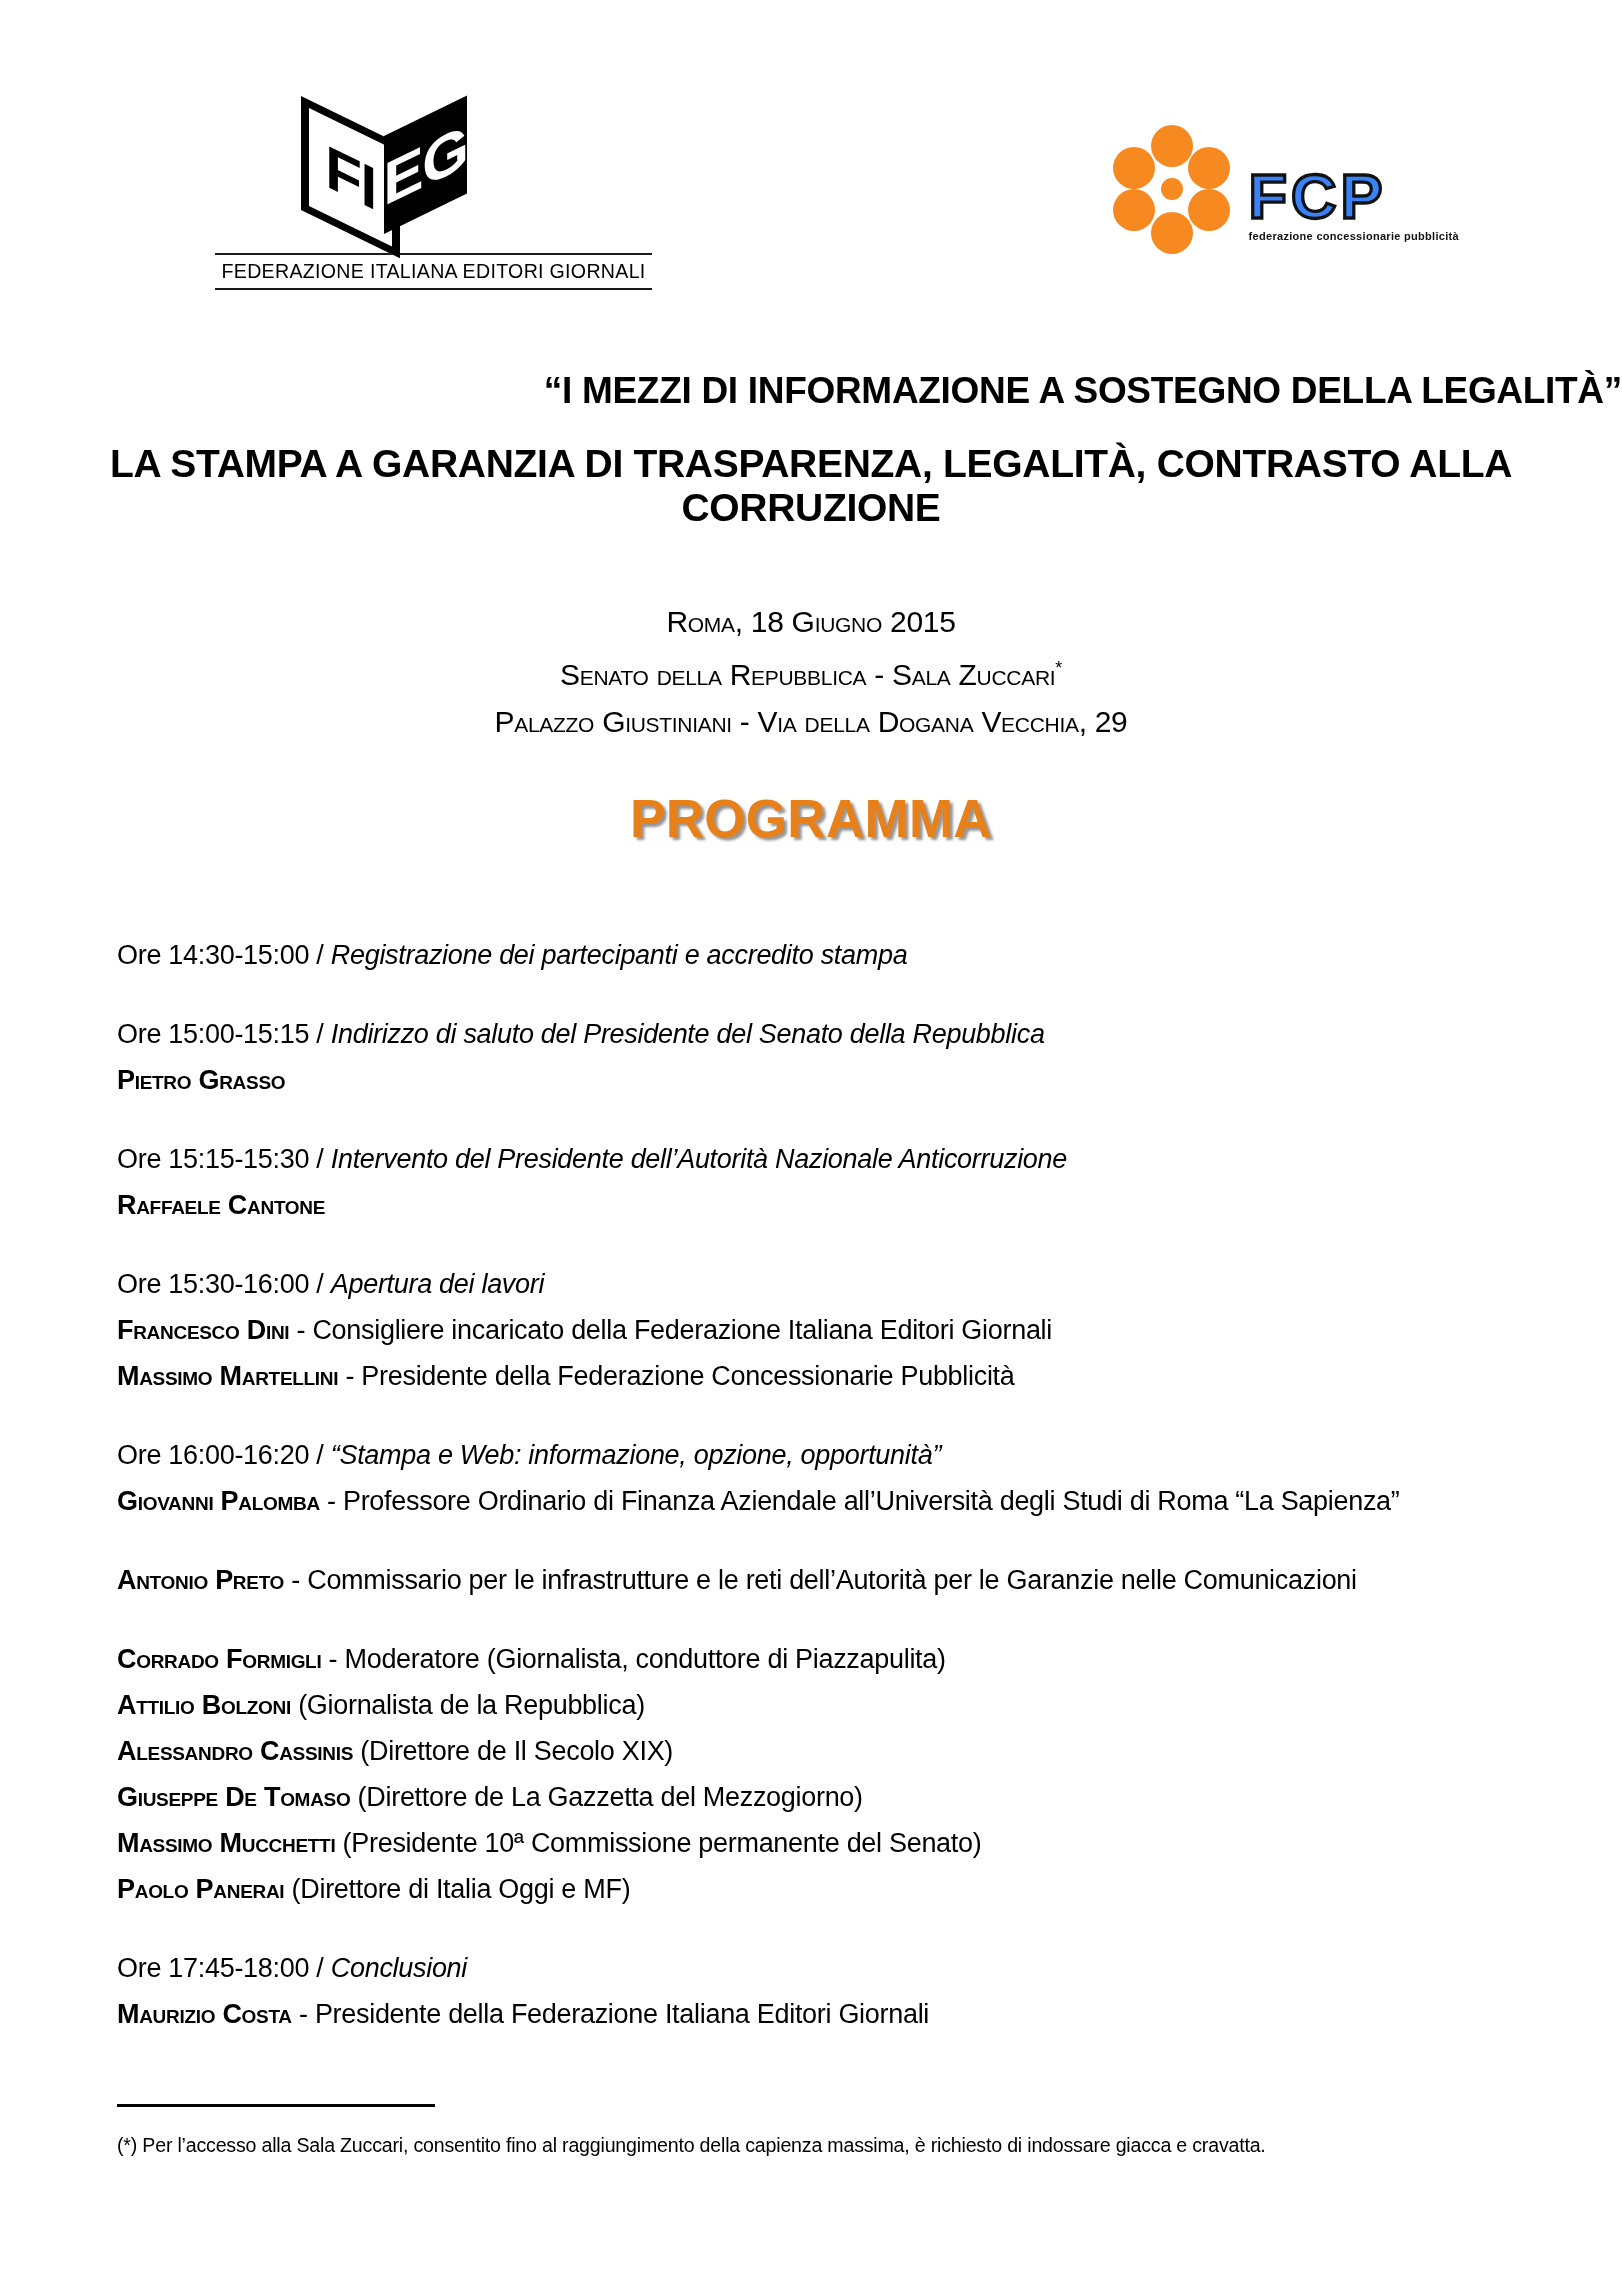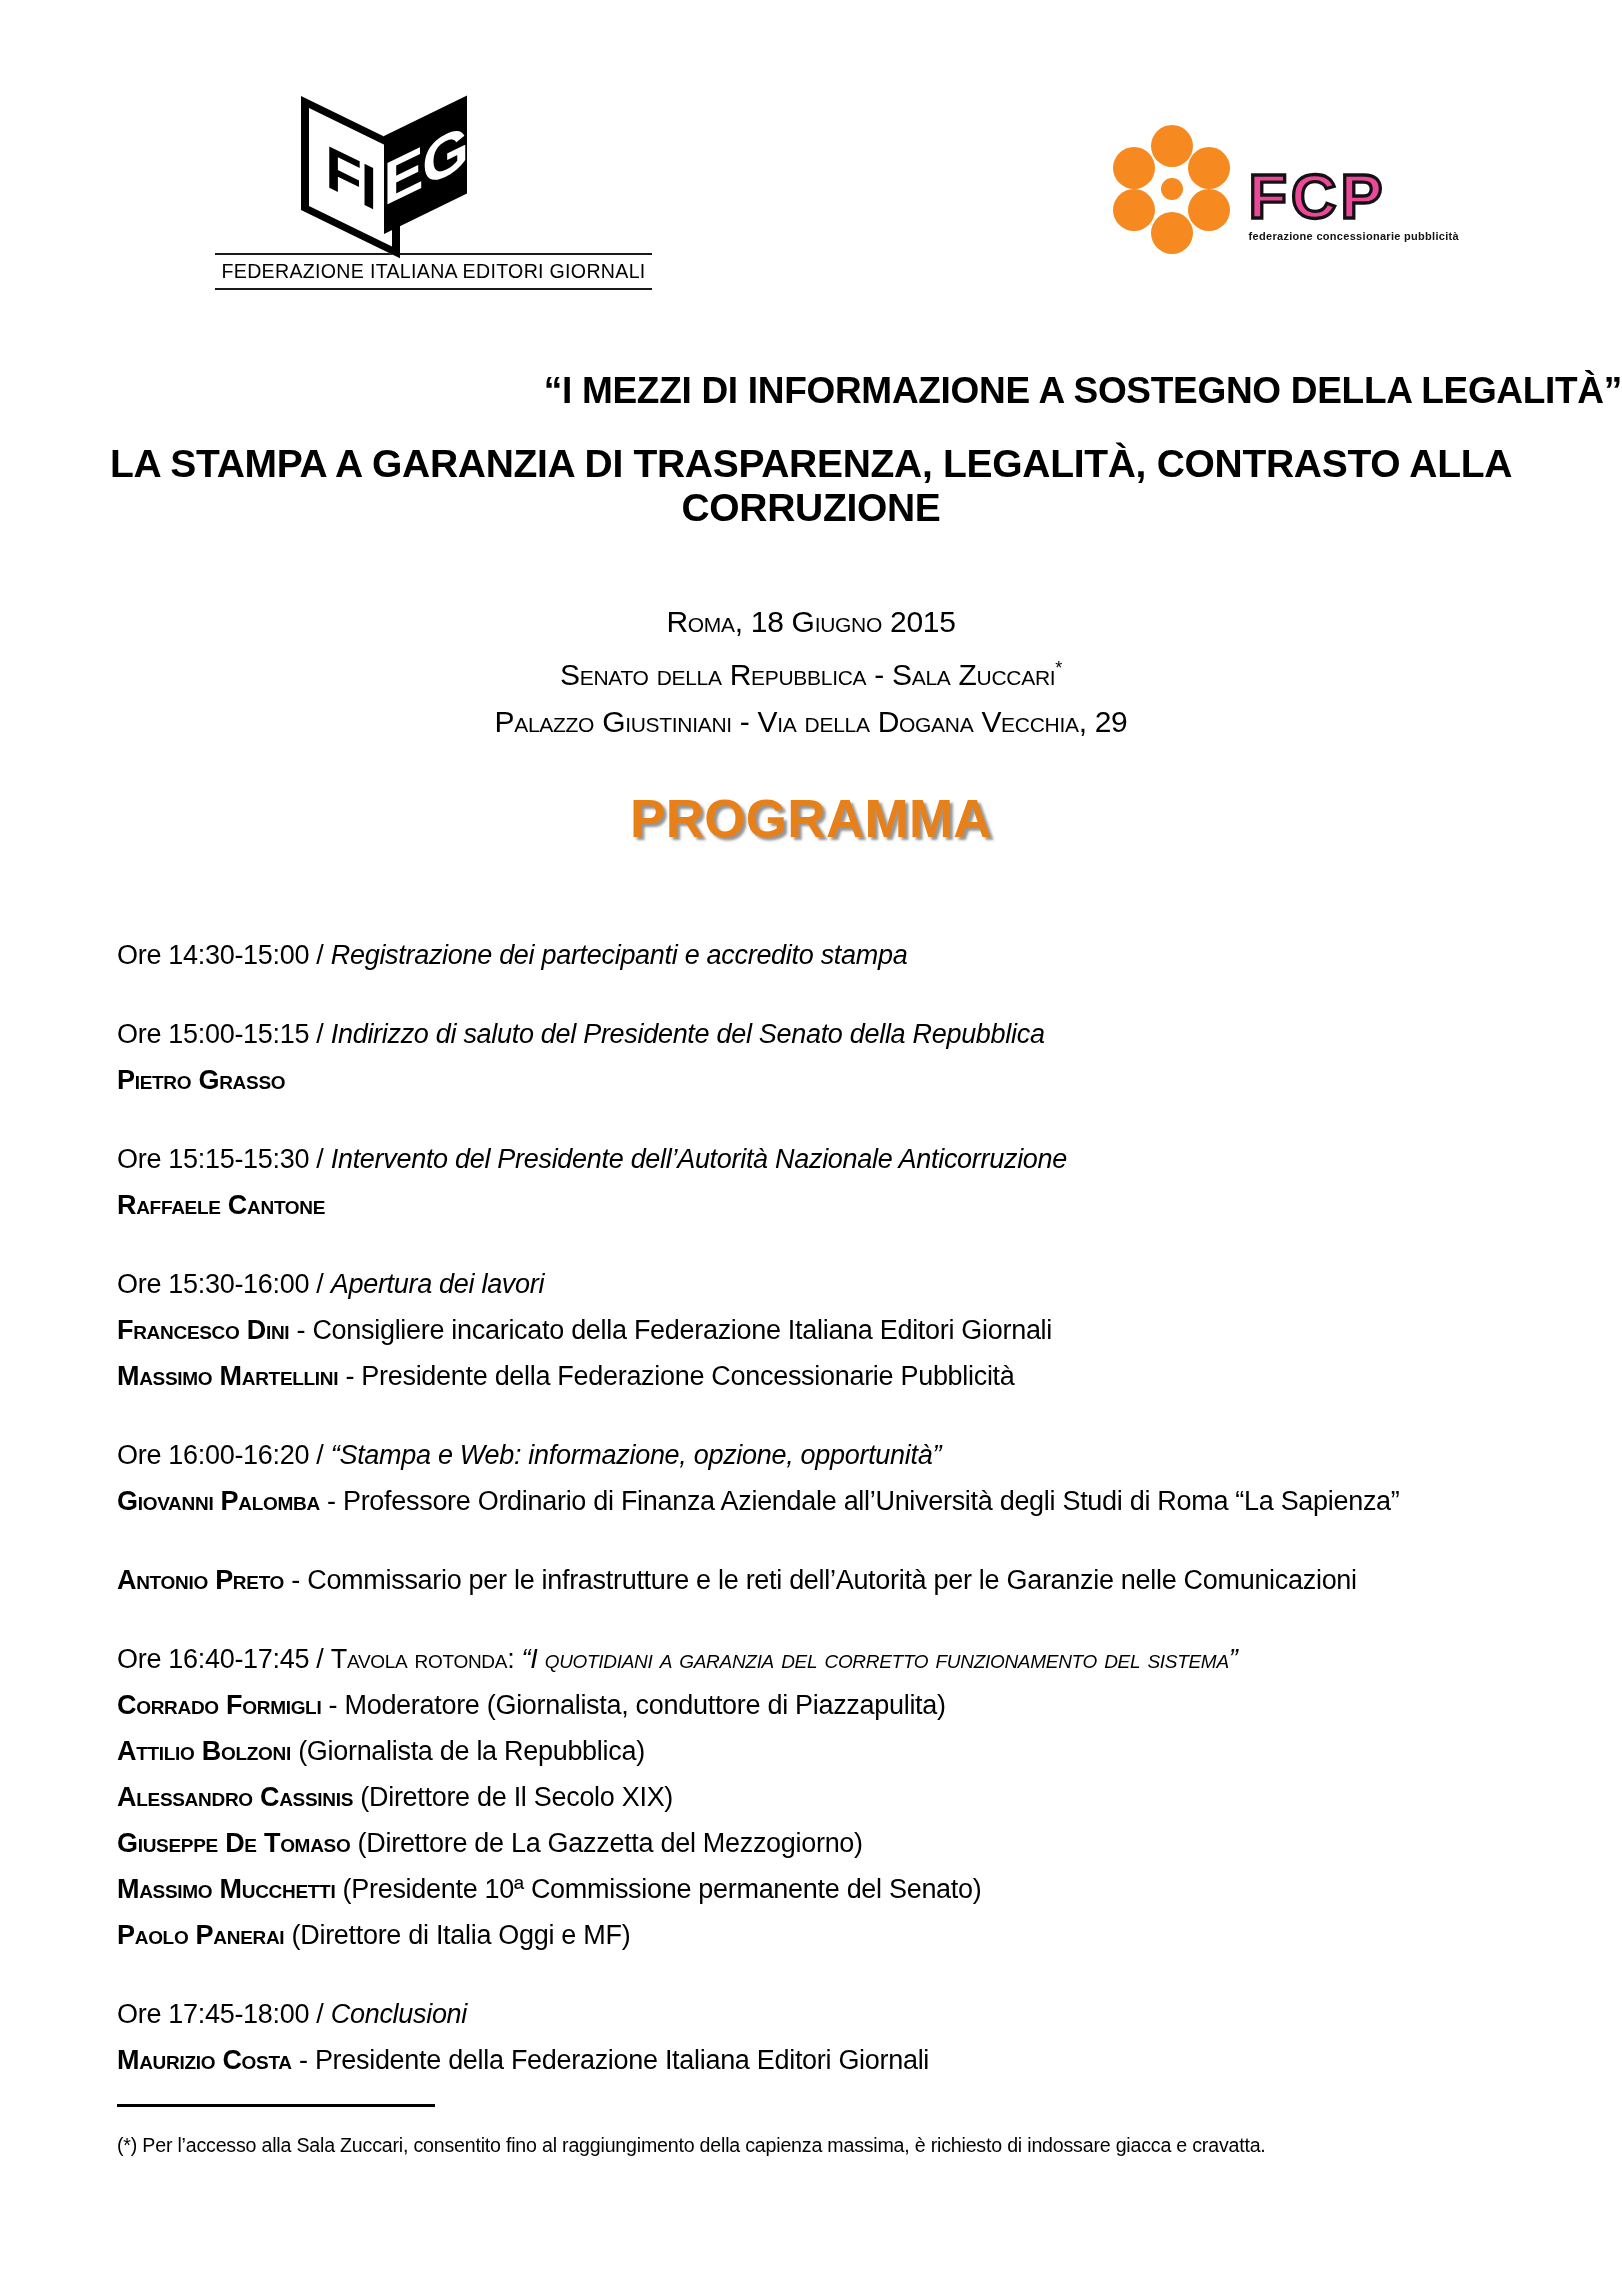--- a/index.html
+++ b/index.html
@@ -85,21 +85,21 @@
     width: 22px; height: 22px;
     border-radius: 50%;
     background: var(--fcp-orange, #F6891F);
   }
   .fcp-right { margin-left: 13px; margin-top: 30px; }
   .fcp-acronym {
     font-size: 63px;
     font-weight: bold;
     letter-spacing: 3.9px;
     line-height: 0.9;
-    color: #ec4899;
+    color: #3b82f6;
     -webkit-text-stroke: 3.3px #121212;
   }
   .fcp-tagline {
     margin-top: 5.2px;
     font-size: 11px;
     font-weight: bold;
     color: #121212;
     letter-spacing: 0.3px;
     white-space: nowrap;
   }
@@ -256,21 +256,20 @@
 </div>
   </div>
 
   <div class="program-item">
     <div class="speakers">
   <div class="line speaker-line"><span class="speaker-name">Antonio Preto</span><span class="speaker-role"> - Commissario per le infrastrutture e le reti dell’Autorità per le Garanzie nelle Comunicazioni</span></div>
 </div>
   </div>
 
   <div class="program-item">
-    <div class="line program-time-line"><span class="time">Ore 16:40-17:45</span><span class="sep"> / </span><span class="desc-prefix sc">Tavola rotonda: </span><span class="desc sc">“I quotidiani a garanzia del corretto funzionamento del sistema”</span></div>
     <div class="speakers">
   <div class="line speaker-line"><span class="speaker-name">Corrado Formigli</span><span class="speaker-role"> - Moderatore (Giornalista, conduttore di Piazzapulita)</span></div>
 
   <div class="line speaker-line"><span class="speaker-name">Attilio Bolzoni</span><span class="speaker-role"> (Giornalista de la Repubblica)</span></div>
 
   <div class="line speaker-line"><span class="speaker-name">Alessandro Cassinis</span><span class="speaker-role"> (Direttore de Il Secolo XIX)</span></div>
 
   <div class="line speaker-line"><span class="speaker-name">Giuseppe De Tomaso</span><span class="speaker-role"> (Direttore de La Gazzetta del Mezzogiorno)</span></div>
 
   <div class="line speaker-line"><span class="speaker-name">Massimo Mucchetti</span><span class="speaker-role"> (Presidente 10ª Commissione permanente del Senato)</span></div>

